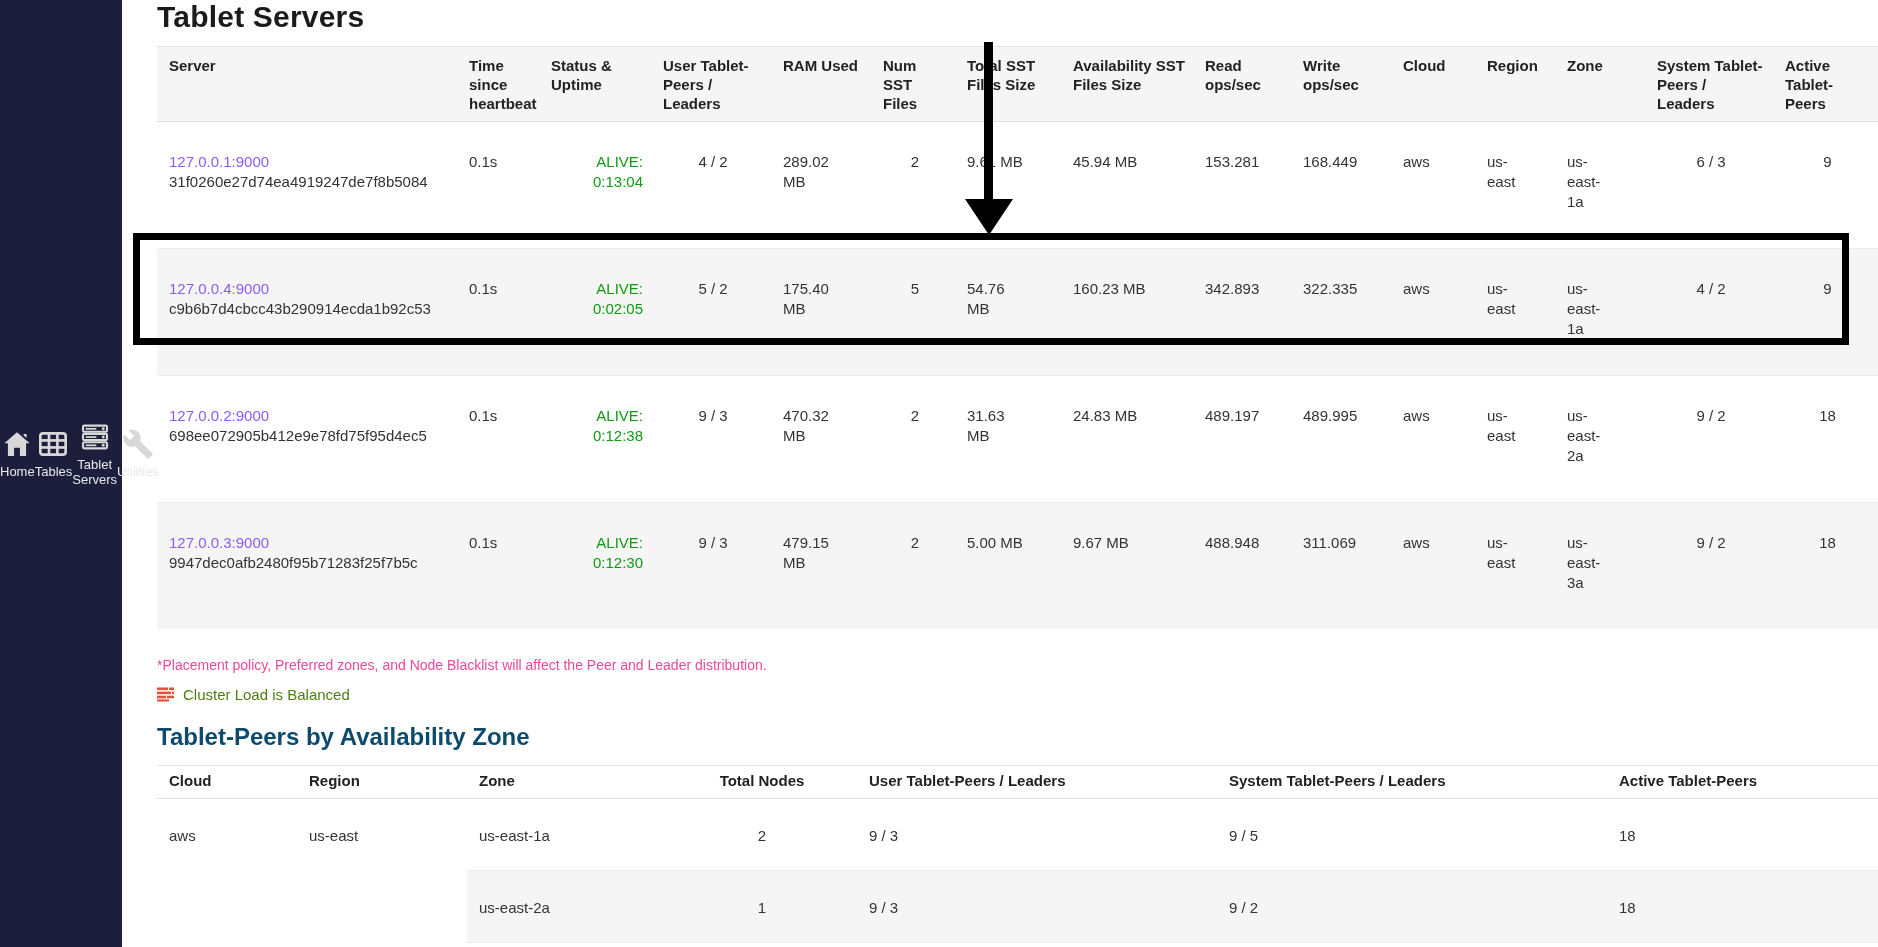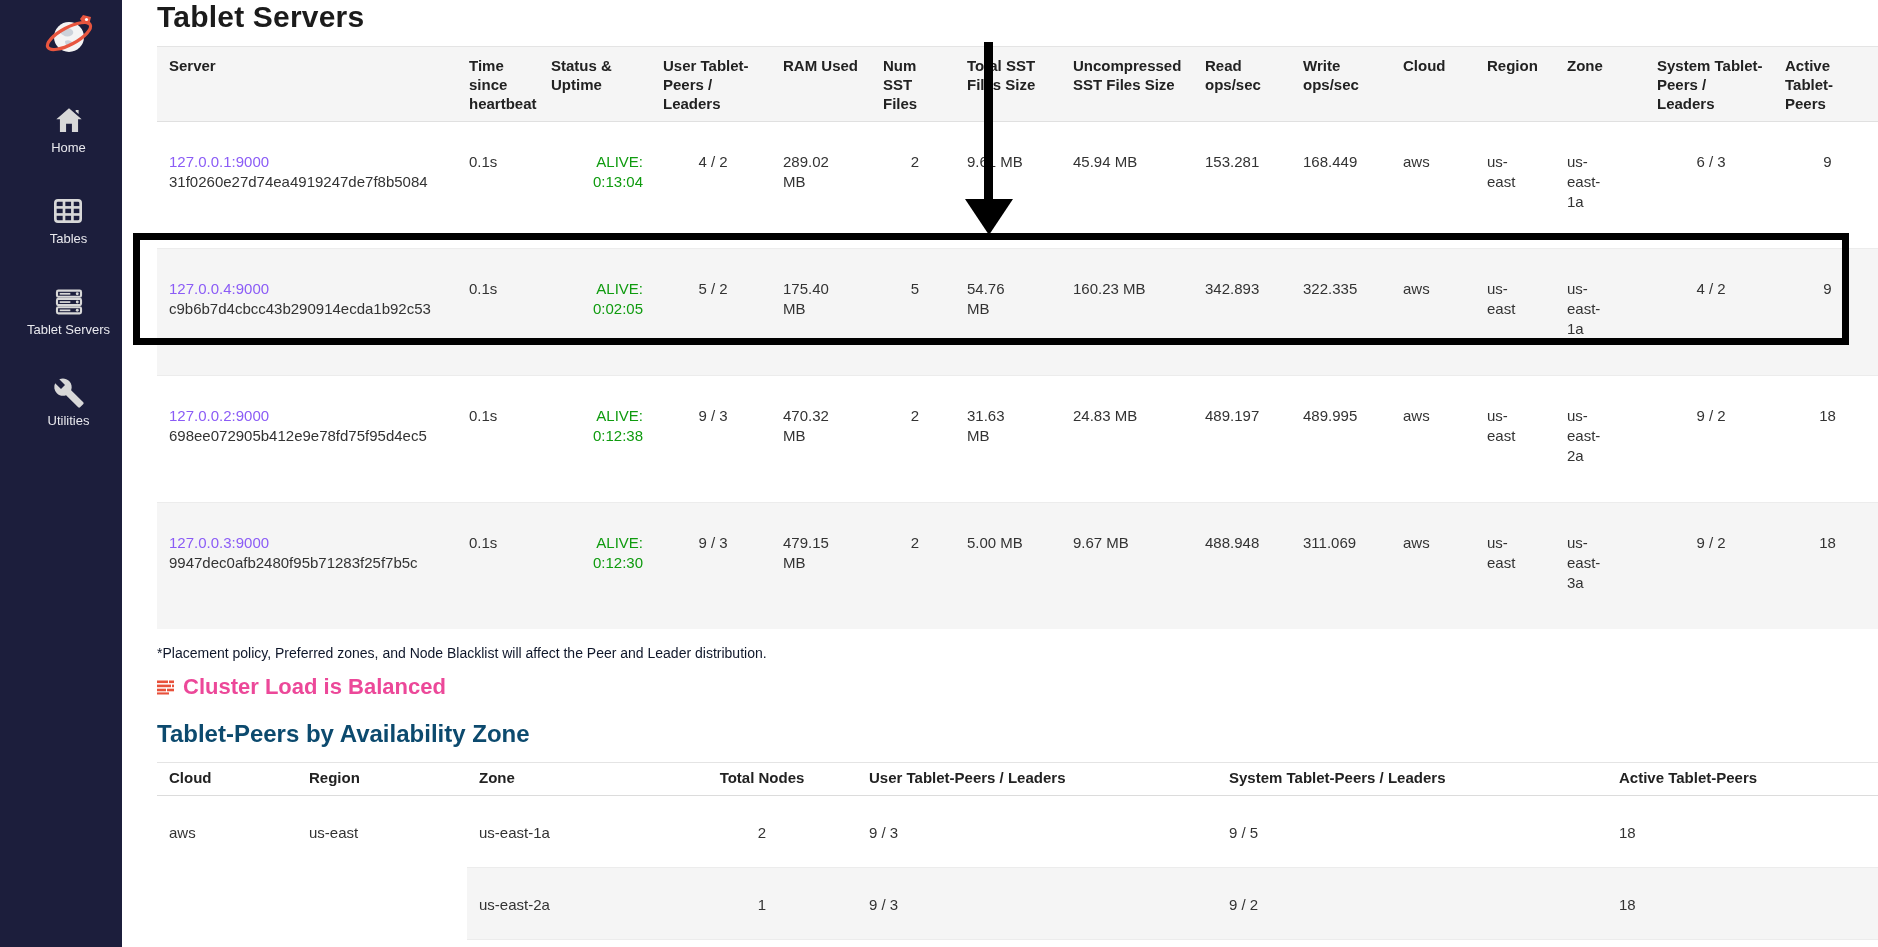--- a/index.html
+++ b/index.html
@@ -6,21 +6,21 @@
   html,body { margin:0; padding:0; }
   body {
     width:1878px; height:947px; overflow:hidden;
     background:#ffffff; color:#333;
     font-family:"Liberation Sans","DejaVu Sans",sans-serif;
     position:relative;
   }
   
   .sidebar {
     position:absolute; left:0; top:0; width:122px; height:947px;
-    background:#1c1e3c; display:flex; flex-direction:column; align-items:center;padding-left:15px;
+    background:#1c1e3c; display:flex; flex-direction:row; align-items:center;
   }
   .logo { margin-top:8px; margin-bottom:40px; width:56px; height:56px; }
   .nav-item { text-align:center; margin-bottom:40px; cursor:pointer; }
   .nav-item .nav-icon { display:block; margin:0 auto 4px auto; width:32px; height:32px; }
   .nav-item .nav-label { color:#e9e9ee; font-size:13px; line-height:15px; display:block; }
   
   .main { position:absolute; left:157px; top:0; width:1721px; }
   .page-title {
     font-size:30px; font-weight:bold; color:#1b1b1b;
     margin:0; padding:0 0 12px 0; line-height:34px; letter-spacing:.2px;
@@ -41,23 +41,23 @@
   tr.striped td { background:#f5f5f5; }
   .servers .c { text-align:center; }
   a.srv-link { color:#8b5cf6; text-decoration:none; }
   .uuid { color:#333; }
   .alive { color:#0f9b0f; display:block;text-align:right; }
   .wrap56 { display:inline-block; width:56px; }
   .wrap62 { display:inline-block; width:62px; }
   .wrap36 { display:inline-block; width:36px; }
   .wrap44 { display:inline-block; width:44px; }
   
-  .footnote { font-size:14px; color:#0f172a; margin-top:16px; }
+  .footnote { font-size:14px; color:#ec4899; margin-top:28px; }
   .balance-row { margin-top:13px; display:flex; align-items:center; gap:9px; }
-  .balance-text { color:#ec4899; font-weight:bold; font-size:22px; }
+  .balance-text { color:#4d7c0f; font-weight:normal; font-size:15px; }
   .section-title { font-size:24px; font-weight:bold; color:#0c4a6e; margin:20px 0 14px 0; }
   
   .zones thead th {
     text-align:left; font-weight:bold; color:#222; font-size:15px;
     padding:6px 12px 9px 12px; background:#fff;
     border-top:1px solid #e4e4e4; border-bottom:1px solid #dcdcdc;
   }
   .zones tbody td { vertical-align:top; padding:28px 12px 26px 12px; border-top:1px solid #ececec; }
   .zones tbody tr:first-child td { border-top:none; }
   .zones .c, .zones thead th.c { text-align:center; }
@@ -157,21 +157,21 @@
     </colgroup>
     <thead>
       <tr>
         <th>Server</th>
         <th>Time since heartbeat</th>
         <th>Status &amp; Uptime</th>
         <th>User Tablet-Peers / Leaders</th>
         <th>RAM Used</th>
         <th>Num SST Files</th>
         <th>Total SST Files Size</th>
-        <th>Uncompressed SST Files Size</th>
+        <th>Availability SST Files Size</th>
         <th>Read ops/sec</th>
         <th>Write ops/sec</th>
         <th>Cloud</th>
         <th>Region</th>
         <th>Zone</th>
         <th>System Tablet-Peers / Leaders</th>
         <th>Active Tablet-Peers</th>
       </tr>
     </thead>
     <tbody>

